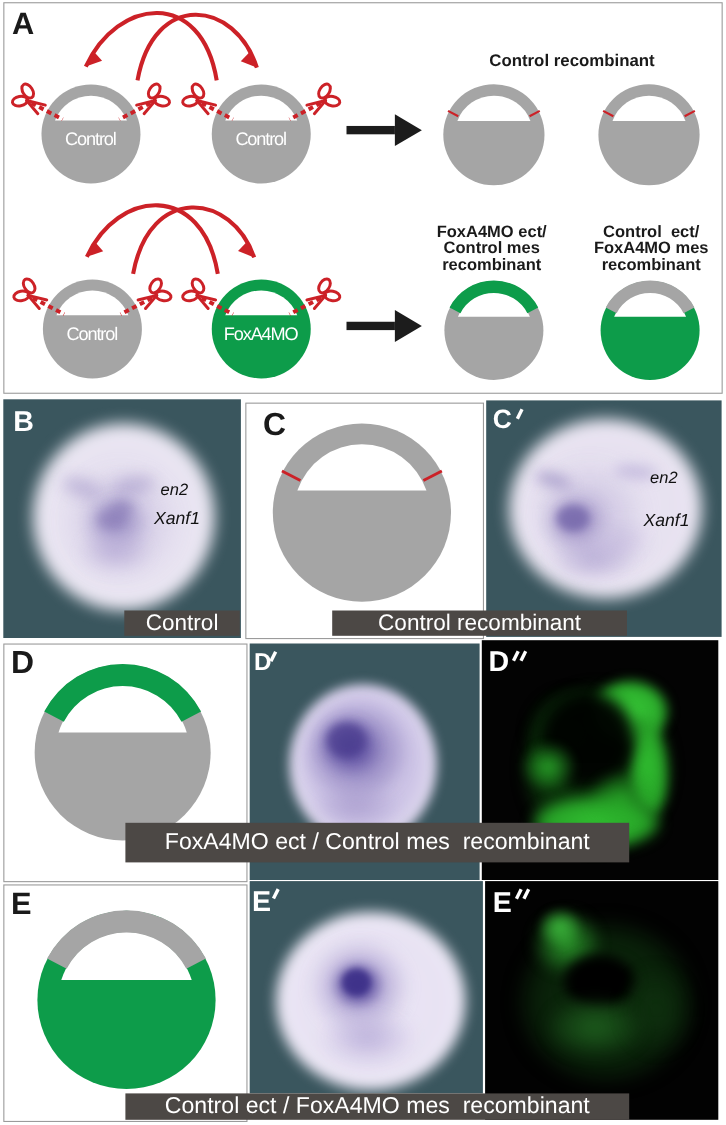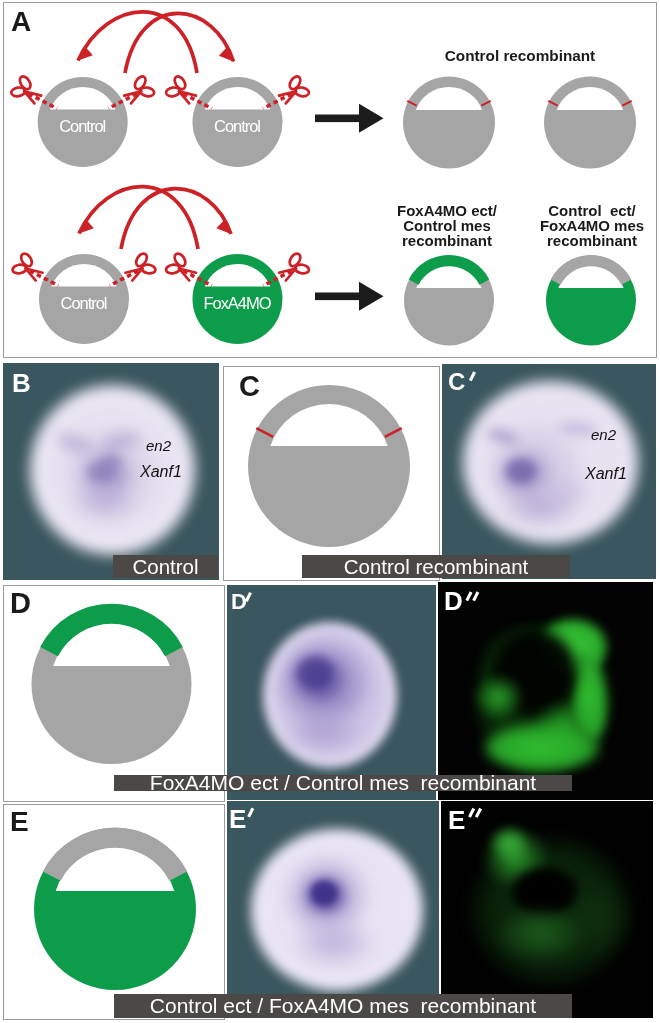--- a/index.html
+++ b/index.html
@@ -177,14 +177,14 @@
 <div class="lbl" style="left:229px;top:804px;font-size:26px;">E</div>
 <div class="lbl" style="left:448px;top:805px;font-size:26px;">E</div>
 
 <div class="abs" style="left:146px;top:437px;font-style:italic;font-size:15px;color:#111;">en2</div>
 <div class="abs" style="left:140px;top:463px;font-style:italic;font-size:16px;color:#111;">Xanf1</div>
 <div class="abs" style="left:591px;top:426px;font-style:italic;font-size:15px;color:#111;">en2</div>
 <div class="abs" style="left:585px;top:465px;font-style:italic;font-size:16px;color:#111;">Xanf1</div>
 
 <div class="bar" style="left:113px;top:555px;width:105px;height:23px;font-size:20.5px;">Control</div>
 <div class="bar" style="left:302px;top:555px;width:268px;height:23px;font-size:20.5px;">Control recombinant</div>
-<div class="bar" style="left:114px;top:775px;width:458px;height:16px;font-size:21px;text-align:right;">FoxA4MO ect / Control mes&nbsp; recombinant</div>
+<div class="bar" style="left:114px;top:748px;width:458px;height:36px;font-size:21px;text-align:right;">FoxA4MO ect / Control mes&nbsp; recombinant</div>
 <div class="bar" style="left:114px;top:994px;width:458px;height:24px;font-size:21px;">Control ect / FoxA4MO mes&nbsp; recombinant</div>
 
 </body></html>

